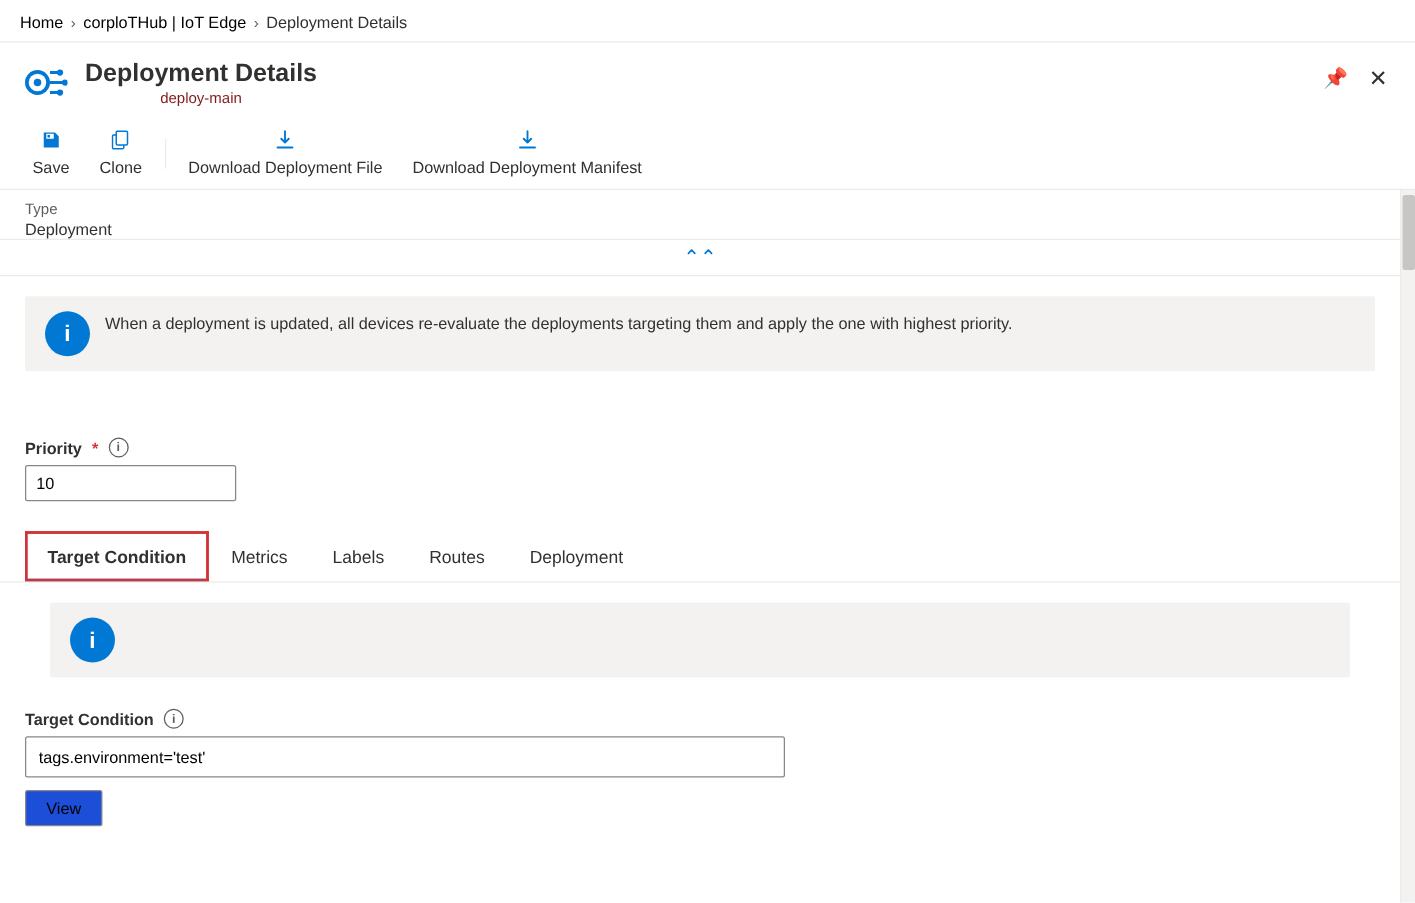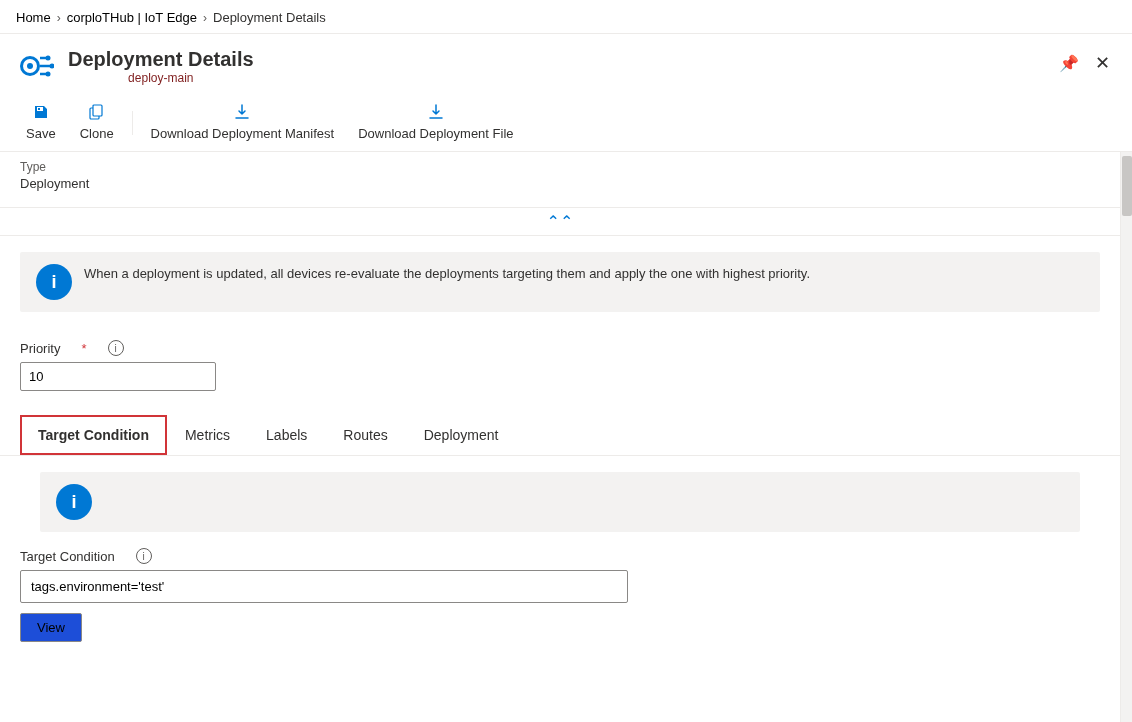--- a/index.html
+++ b/index.html
@@ -150,21 +150,21 @@
       height: 60px;
       background: #c8c6c4;
       position: absolute;
       top: 4px;
       left: 1px;
       border-radius: 2px;
     }
 
     
     .type-section {
-      padding: 8px 20px 16px;
+      padding: 8px 20px 0;
       border-bottom: 1px solid #edebe9;
     }
     .type-label {
       font-size: 12px;
       color: #605e5c;
       margin-bottom: 2px;
     }
     .type-value {
       font-size: 13px;
       color: #323130;
@@ -213,45 +213,46 @@
       color: #323130;
       line-height: 1.5;
     }
 
     
     .priority-section {
       padding: 12px 20px 16px;
     }
     .field-label {
       font-size: 13px;
-      font-weight: 400;
+      font-weight: 700;
       color: #323130;
       margin-bottom: 6px;
       display: flex;
       align-items: center;
-      gap: 21px;
+      gap: 8px;
+      margin-top: 25px;
     }
     .required-star { color: #d13438; }
     .info-circle {
       width: 16px;
       height: 16px;
       border-radius: 50%;
       border: 1px solid #605e5c;
       color: #605e5c;
       display: flex;
       align-items: center;
       justify-content: center;
       font-size: 10px;
       cursor: help;
     }
     .text-input {
       border: 1px solid #8a8886;
       padding: 6px 8px;
       font-size: 13px;
-      width: 196px;
+      width: 169px;
       border-radius: 2px;
       outline: none;
     }
 
     
     .tabs-container {
       border-bottom: 1px solid #edebe9;
       padding: 0 20px;
       margin-top: 8px;
     }
@@ -355,27 +356,27 @@
       <rect x="1" y="4" width="9" height="11" rx="1" fill="none" stroke="#0078d4" stroke-width="1.2"></rect>
       <rect x="4" y="1" width="9" height="11" rx="1" fill="white" stroke="#0078d4" stroke-width="1.2"></rect>
     </svg>
     <span>Clone</span>
   </button>
   <div class="toolbar-separator"></div>
   <button class="toolbar-btn">
     <svg viewBox="0 0 16 16" xmlns="http://www.w3.org/2000/svg">
       <path d="M8 1v9m0 0l-3-3m3 3l3-3M2 14h12" stroke="#0078d4" stroke-width="1.5" fill="none" stroke-linecap="round"></path>
     </svg>
-    <span>Download Deployment Manifest</span>
+    <span>Download Deployment File</span>
   </button>
   <button class="toolbar-btn">
     <svg viewBox="0 0 16 16" xmlns="http://www.w3.org/2000/svg">
       <path d="M8 1v9m0 0l-3-3m3 3l3-3M2 14h12" stroke="#0078d4" stroke-width="1.5" fill="none" stroke-linecap="round"></path>
     </svg>
-    <span>Download Deployment File</span>
+    <span>Download Deployment Manifest</span>
   </button>
 </div>
 
 <div class="main-content">
   <div class="content-area">
 
     <div class="type-section">
       <div class="type-label">Type</div>
       <div class="type-value">Deployment</div>
     </div>

